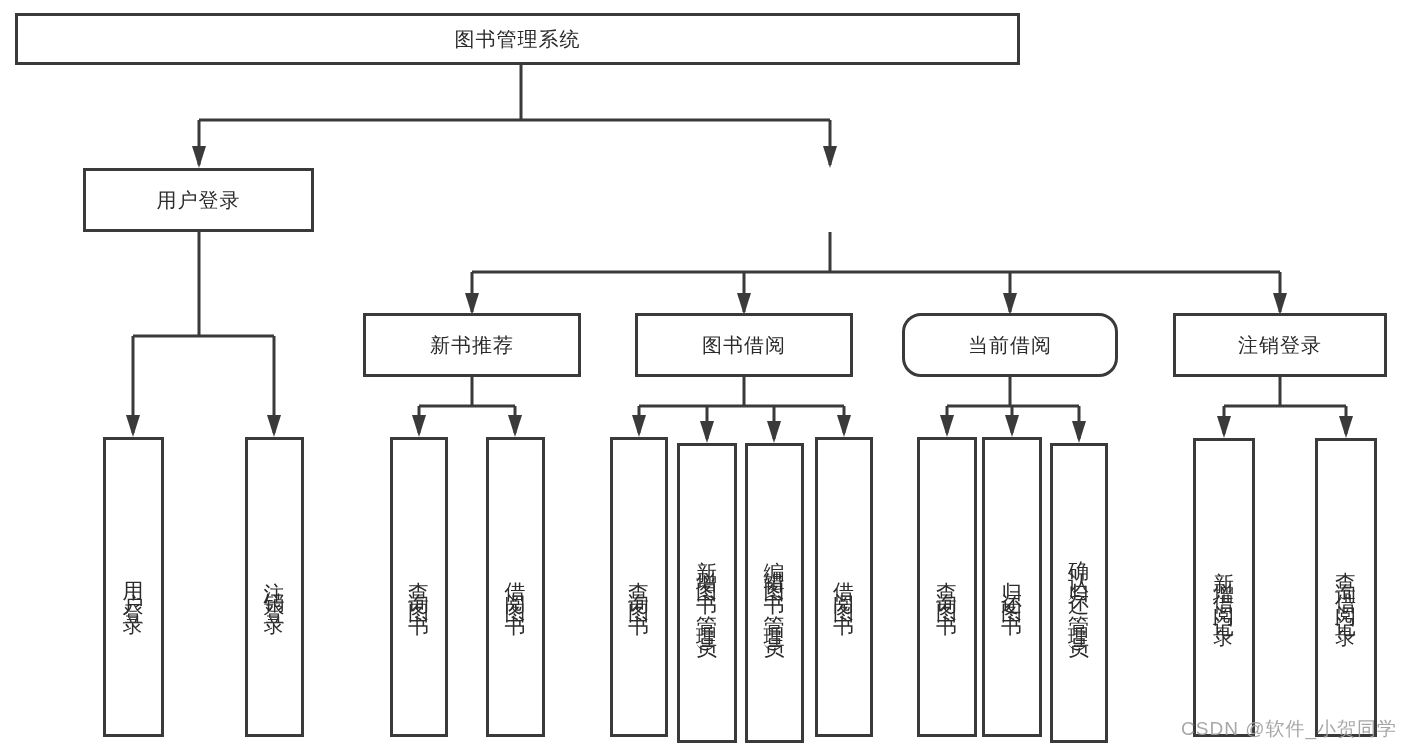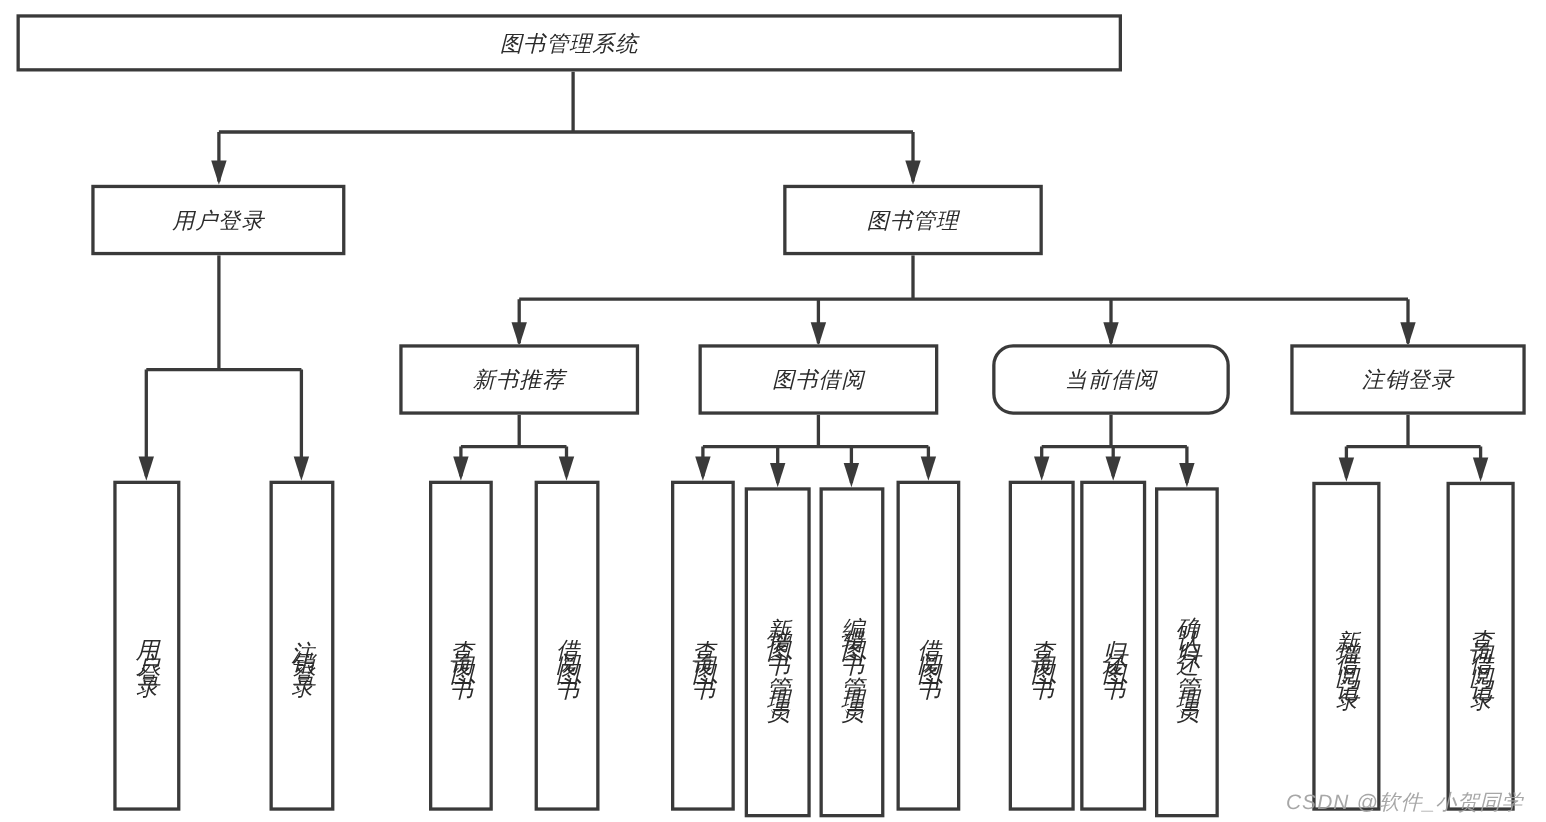--- a/index.html
+++ b/index.html
@@ -3,21 +3,20 @@
 <meta charset="utf-8">
 <style>
   html, body { margin: 0; padding: 0; }
   .canvas {
     position: relative;
     width: 1405px;
     height: 747px;
     background: var(--background, #ffffff);
     font-family: "Liberation Sans", "DejaVu Sans", sans-serif;
     overflow: hidden;
-    font-style: italic;
   }
   .wires {
     position: absolute;
     left: 0; top: 0;
     width: 1405px; height: 747px;
   }
   .wires path {
     fill: none;
     stroke: var(--line, #3a3a3a);
     stroke-width: 3;
@@ -44,21 +43,21 @@
   .vbox .label {
     writing-mode: vertical-rl;
     text-orientation: mixed;
     font-size: 21px;
     letter-spacing: 11px;
     line-height: 1;
     white-space: nowrap;
   }
   .watermark {
     position: absolute;
-    right: 20px;
+    right: 8px;
     bottom: 5px;
     z-index: 5;
     font-size: 19px;
     letter-spacing: 1px;
     color: var(--watermark, #a0a0a0);
     opacity: 0.92;
     white-space: nowrap;
     text-align: right;
   }
 </style>
@@ -117,23 +116,20 @@
     </g>
   </svg>
 
   <div class="box hbox" style="left:15px; top:13px; width:1005px; height:52px;">
     <span class="label">图书管理系统</span>
   </div>
 
   <div class="box hbox" style="left:83px; top:168px; width:231px; height:64px;">
     <span class="label">用户登录</span>
   </div>
-  <div class="box hbox" style="left:712px; top:168px; width:236px; height:64px;">
-    <span class="label">图书管理</span>
-  </div>
 
   <div class="box hbox" style="left:363px; top:313px; width:218px; height:64px;">
     <span class="label">新书推荐</span>
   </div>
   <div class="box hbox" style="left:635px; top:313px; width:218px; height:64px;">
     <span class="label">图书借阅</span>
   </div>
   <div class="box hbox" style="left:902px; top:313px; width:216px; height:64px;border-radius:19px;">
     <span class="label">当前借阅</span>
   </div>

